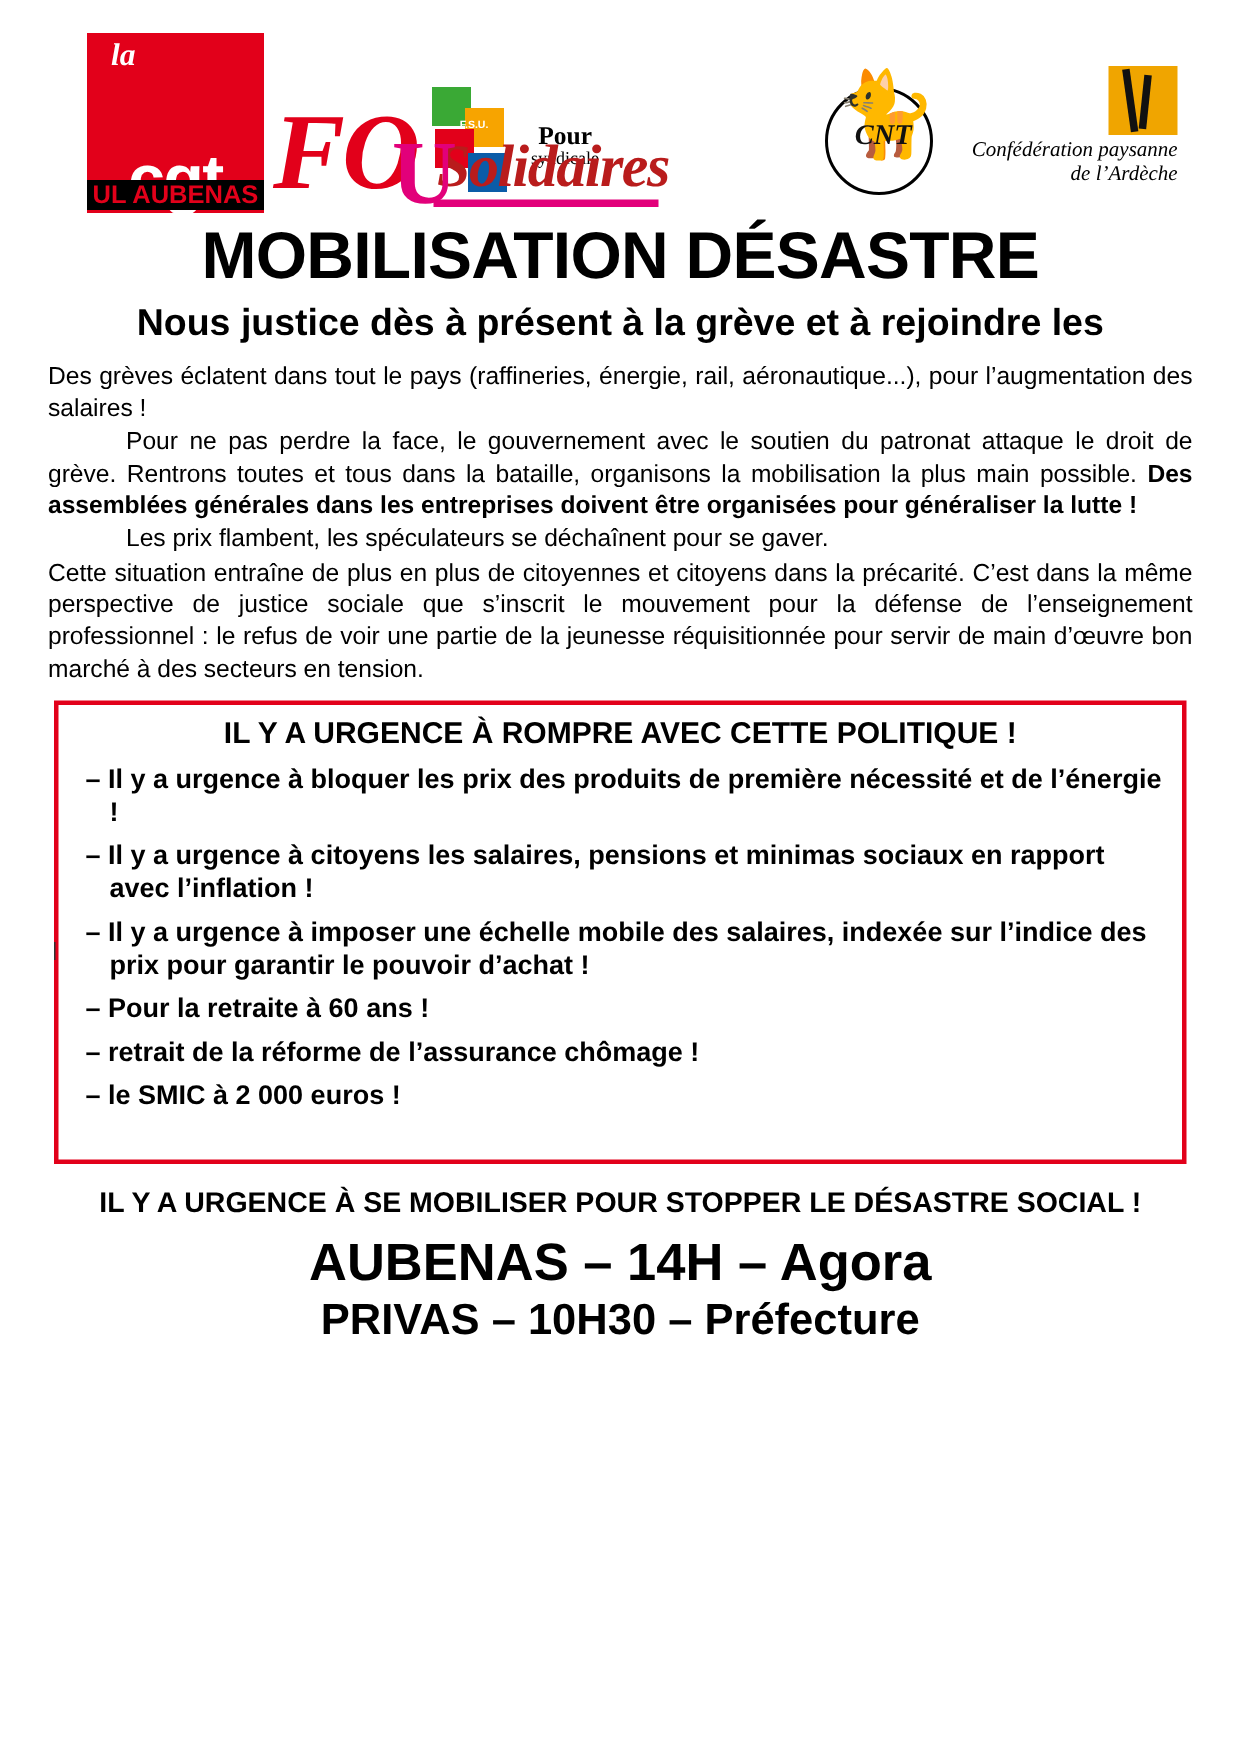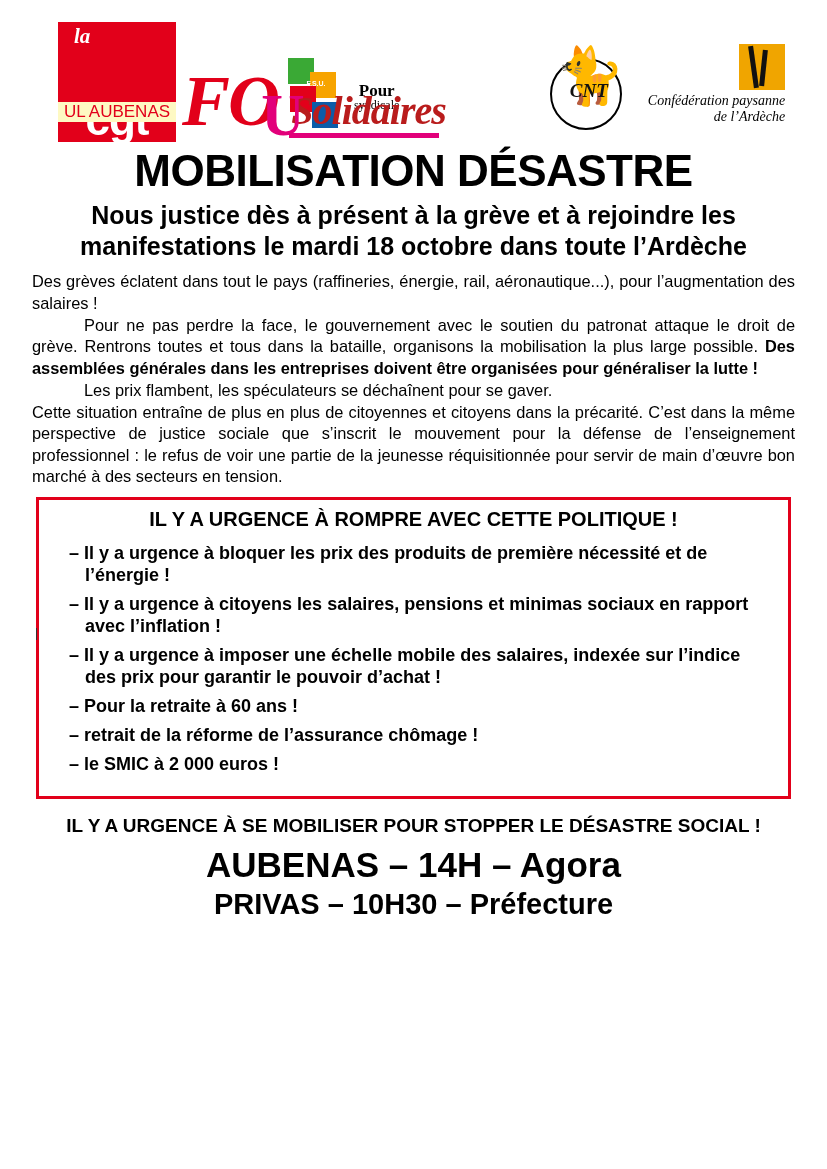--- a/index.html
+++ b/index.html
@@ -62,28 +62,28 @@
     line-height: 1;
   }
   .cgt-main {
     font-size: 44px;
     font-weight: bold;
     letter-spacing: -1px;
     line-height: 1;
     margin-top: 14px;
   }
   .cgt-ul {
-    background: #fef9c3;
+    background: #000000;
     color: #e2001a;
     font-size: 17px;
-    font-weight: normal;
+    font-weight: bold;
     width: 118px;
     text-align: center;
     position: absolute;
-    bottom: 20px;
+    bottom: 2px;
     left: 0;
     letter-spacing: 0px;
   }
 
   
   .fo {
     font-family: "Liberation Serif", serif;
     font-size: 72px;
     font-weight: bold;
     font-style: italic;
@@ -269,31 +269,31 @@
     text-indent: 52px;
   }
   .body-text b {
     font-weight: bold;
   }
 
   
   .red-box {
     border: 3px solid #e2001a;
     margin: 10px 6px 0 6px;
-    padding: 6px 10px 8px 10px;
+    padding: 6px 10px 24px 10px;
   }
   .red-box-title {
     text-align: center;
     font-size: 20px;
     font-weight: bold;
     margin: 2px 0 8px 0;
   }
   .red-box ul {
     list-style: none;
-    margin: 12px;
+    margin: 0;
     padding: 0;
   }
   .red-box li {
     font-size: 18px;
     font-weight: bold;
     line-height: 1.22;
     margin-bottom: 7px;
     padding-left: 24px;
     text-indent: -16px;
   }
@@ -379,26 +379,25 @@
       <span class="conf-t1">Confédération paysanne</span>
       <span class="conf-t2">de l’Ardèche</span>
     </div>
 
   </div>
 
   <h1 class="main-title">MOBILISATION DÉSASTRE</h1>
 
   <div class="subtitle">
     <div>Nous justice dès à présent à la grève et à rejoindre les</div>
-    <div>manifestations le mardi 18 octobre dans toute l’Ardèche</div>
   </div>
 
   <div class="body-text">
     <p>Des grèves éclatent dans tout le pays (raffineries, énergie, rail, aéronautique...), pour l’augmentation des salaires !</p>
-    <p class="indent"><span>Pour ne pas perdre la face, le gouvernement avec le soutien du patronat attaque le droit de grève. Rentrons toutes et tous dans la bataille, organisons la mobilisation la plus large possible. </span><b>Des assemblées générales dans les entreprises doivent être organisées pour généraliser la lutte !</b></p>
+    <p class="indent"><span>Pour ne pas perdre la face, le gouvernement avec le soutien du patronat attaque le droit de grève. Rentrons toutes et tous dans la bataille, organisons la mobilisation la plus main possible. </span><b>Des assemblées générales dans les entreprises doivent être organisées pour généraliser la lutte !</b></p>
     <p class="indent">Les prix flambent, les spéculateurs se déchaînent pour se gaver.</p>
     <p>Cette situation entraîne de plus en plus de citoyennes et citoyens dans la précarité. C’est dans la même perspective de justice sociale que s’inscrit le mouvement pour la défense de l’enseignement professionnel : le refus de voir une partie de la jeunesse réquisitionnée pour servir de main d’œuvre bon marché à des secteurs en tension.</p>
   </div>
 
   <span class="tick"></span>
 
   <div class="red-box">
     <div class="red-box-title">IL Y A URGENCE À ROMPRE AVEC CETTE POLITIQUE !</div>
     <ul>
       <li>– Il y a urgence à bloquer les prix des produits de première nécessité et de l’énergie !</li>

